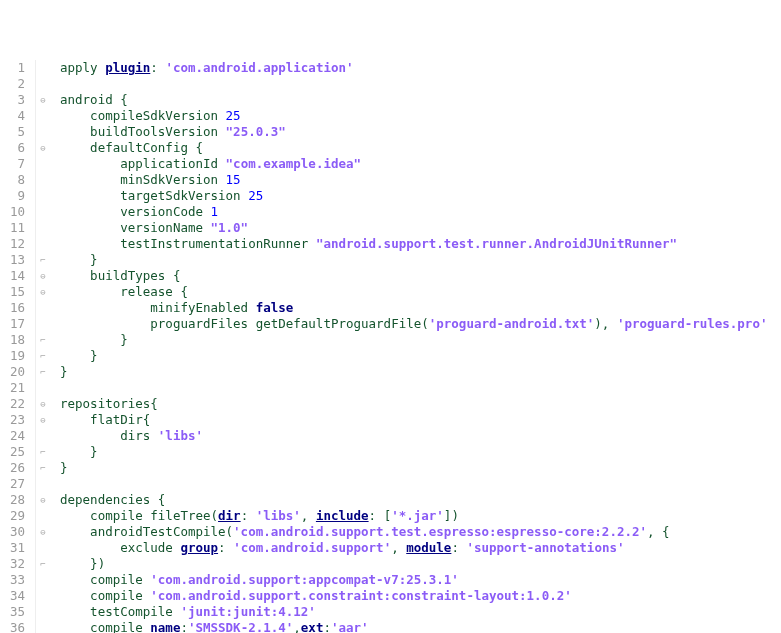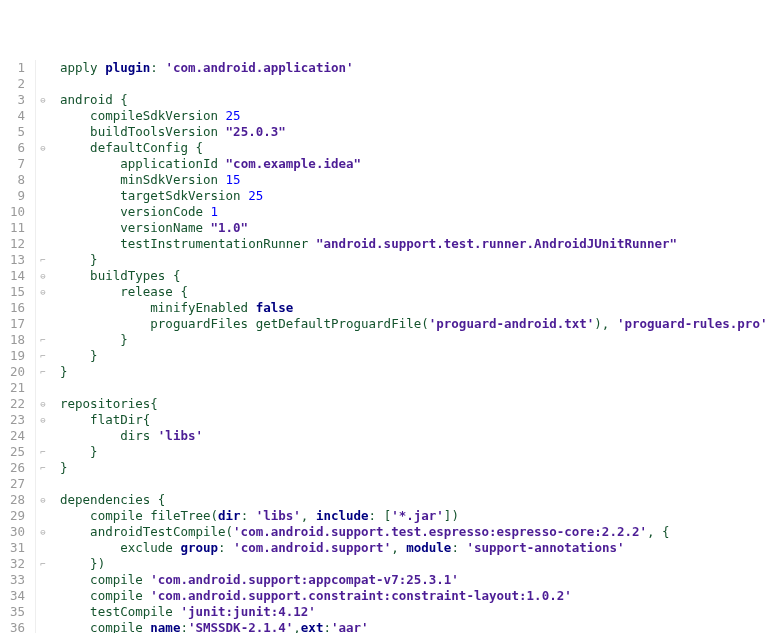--- a/index.html
+++ b/index.html
@@ -42,22 +42,22 @@
   text-align: center;
 }
 .code {
   padding-left: 10px;
   flex-grow: 1;
 }
 .code-line {
   height: 16px;
   line-height: 16px;
 }
-.kw { color: #000080; font-weight: bold; }
-.str { color: #4c1d95; font-weight: bold; }
+.kw { color: #000080; font-weight: bold; text-decoration: underline; }
+.str { color: #8b5cf6; font-weight: bold; }
 .num { color: #0000ff; }
 .plain { color: #14532d; }
 .bool { color: #000080; font-weight: bold; text-align: center; }
 .fold-mark {
   display: inline-block;
   width: 9px;
   height: 9px;
   text-align: center;
   line-height: 9px;
   font-size: 9px;

